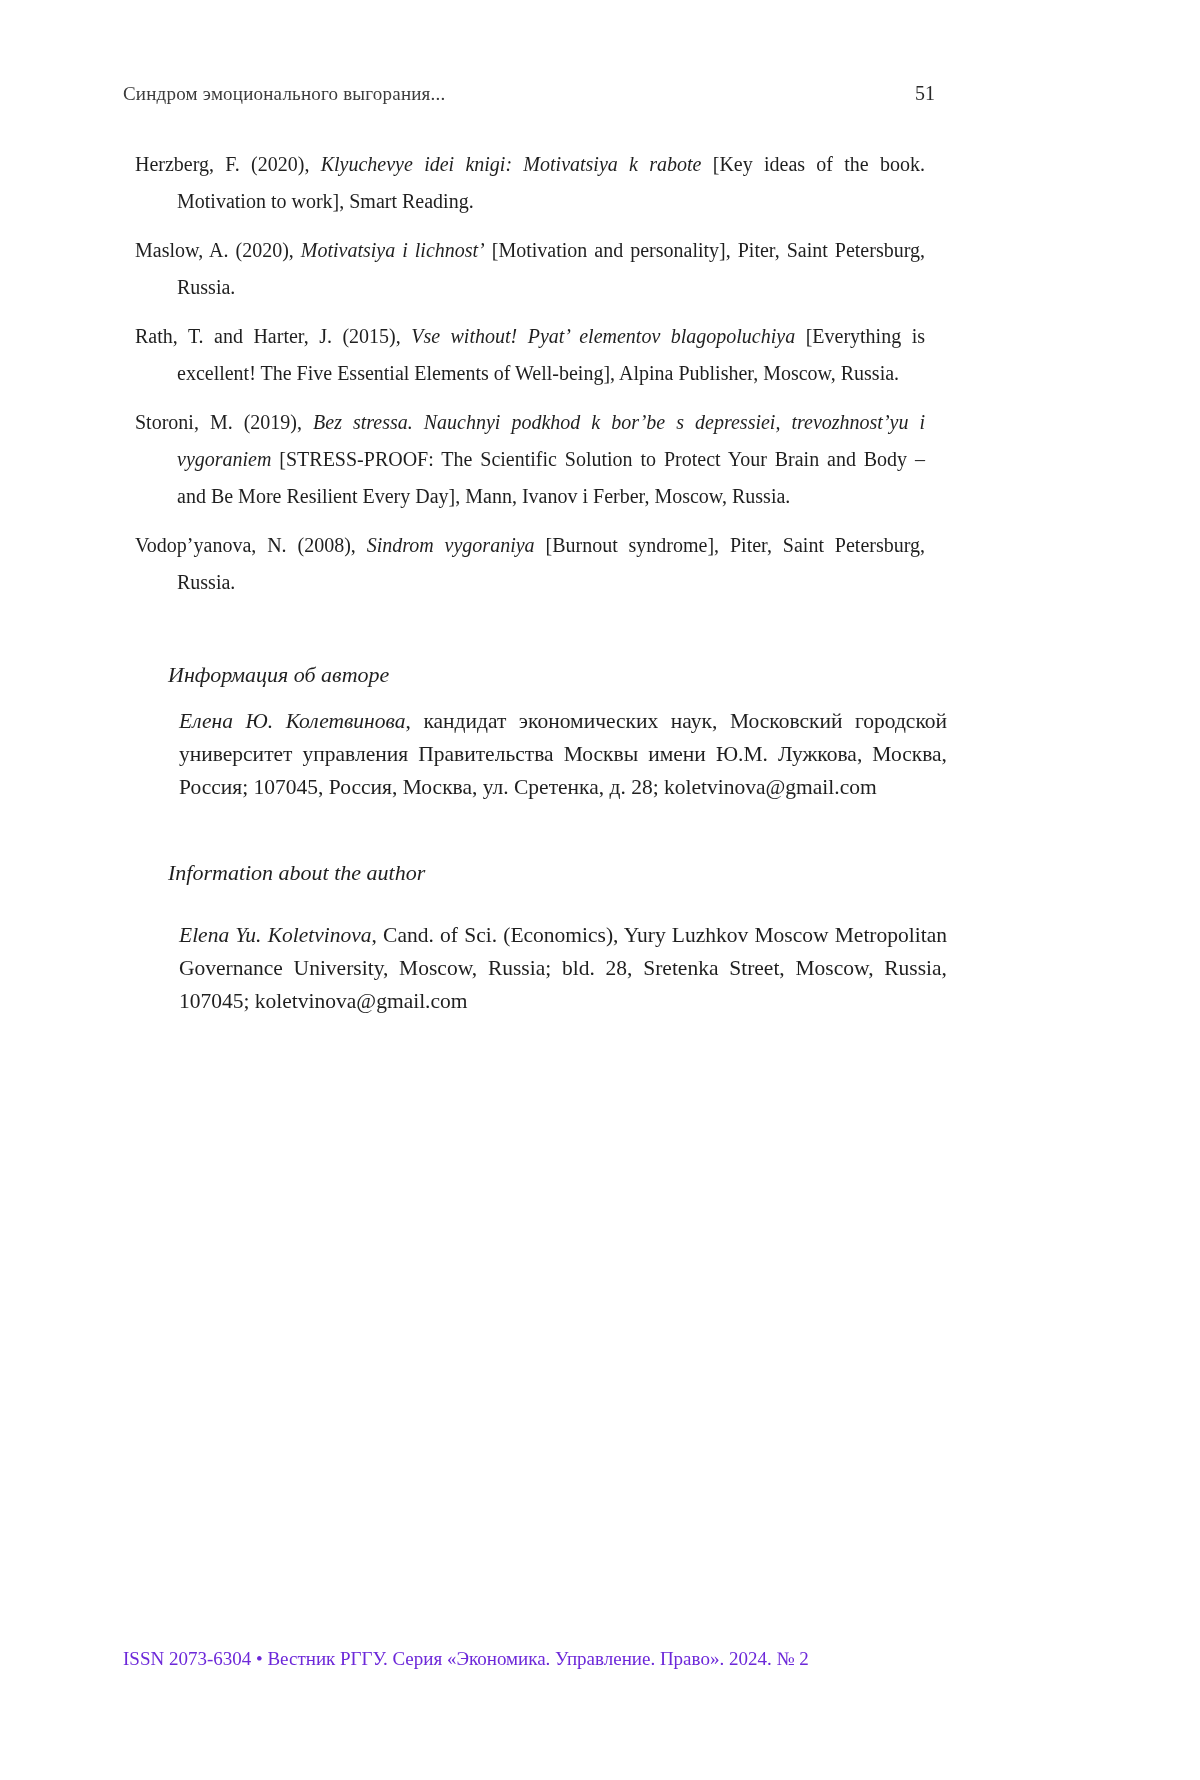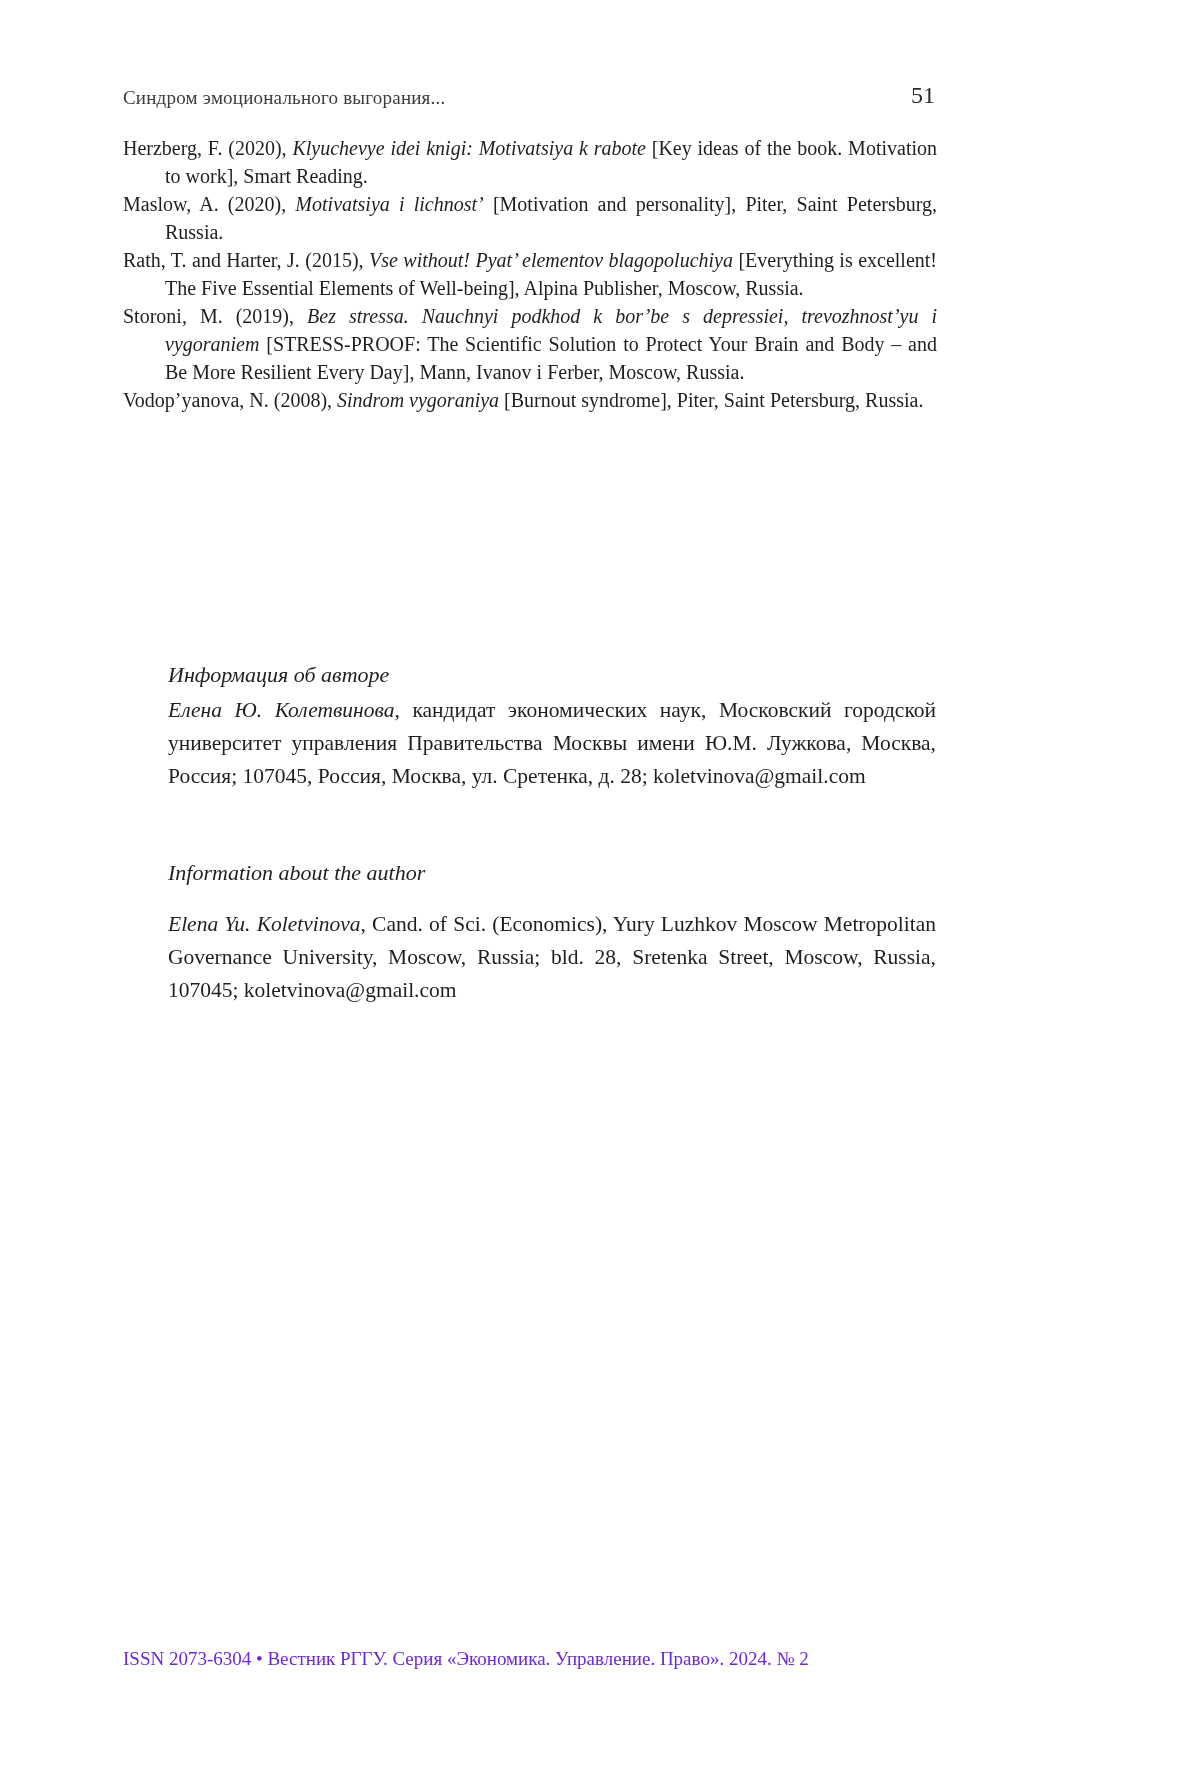--- a/index.html
+++ b/index.html
@@ -16,60 +16,60 @@
     color: #1f1f1f;
     overflow: hidden;
   }
   .page-header {
     position: absolute;
     left: 123px;
     top: 82px;
     width: 812px;
     display: flex;
     justify-content: space-between;
-    align-items: flex-end;
+    align-items: center;
   }
   .running-title {
     font-size: 19px;
     color: #3c3c3c;
     letter-spacing: 0.2px;
   }
   .page-number {
-    font-size: 24px;
+    font-size: 20px;
     color: #2a2a2a;
   }
   .references {
     position: absolute;
     left: 123px;
     top: 134px;
     width: 814px;
   }
   .ref {
-    margin: 0;
+    margin: 12px;
     font-size: 20px;
-    line-height: 28px;
+    line-height: 37px;
     text-align: justify;
     padding-left: 42px;
     text-indent: -42px;
   }
   .section-heading {
     position: absolute;
     left: 168px;
     font-style: italic;
     font-size: 22px;
     margin: 0;
     font-weight: normal;
   }
   .heading-ru { top: 646px; margin-top: 16px; }
   .heading-en { top: 860px; text-align: right; }
   .author-para {
     position: absolute;
     left: 168px;
     width: 768px;
-    margin: 0;
+    margin: 11px;
     font-size: 21.5px;
     line-height: 33px;
     text-align: justify;
   }
   .para-ru { top: 694px; }
   .para-en { top: 908px; }
   .author-name { font-style: italic; }
   .page-footer {
     position: absolute;
     left: 123px;

